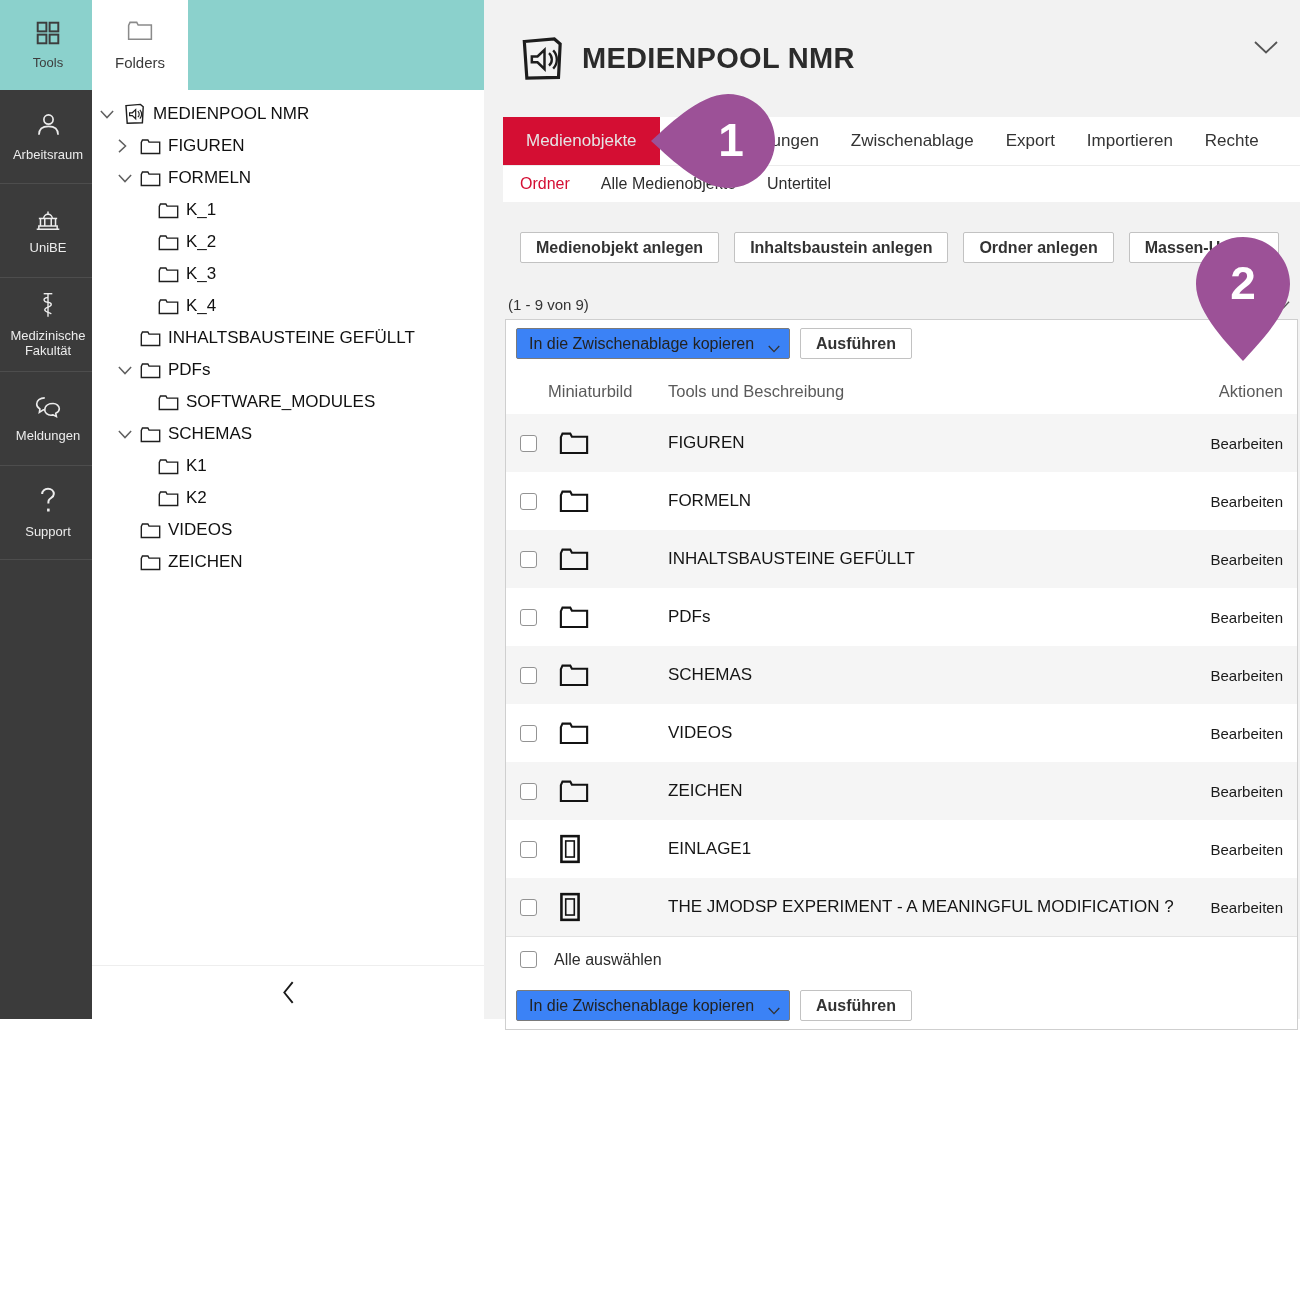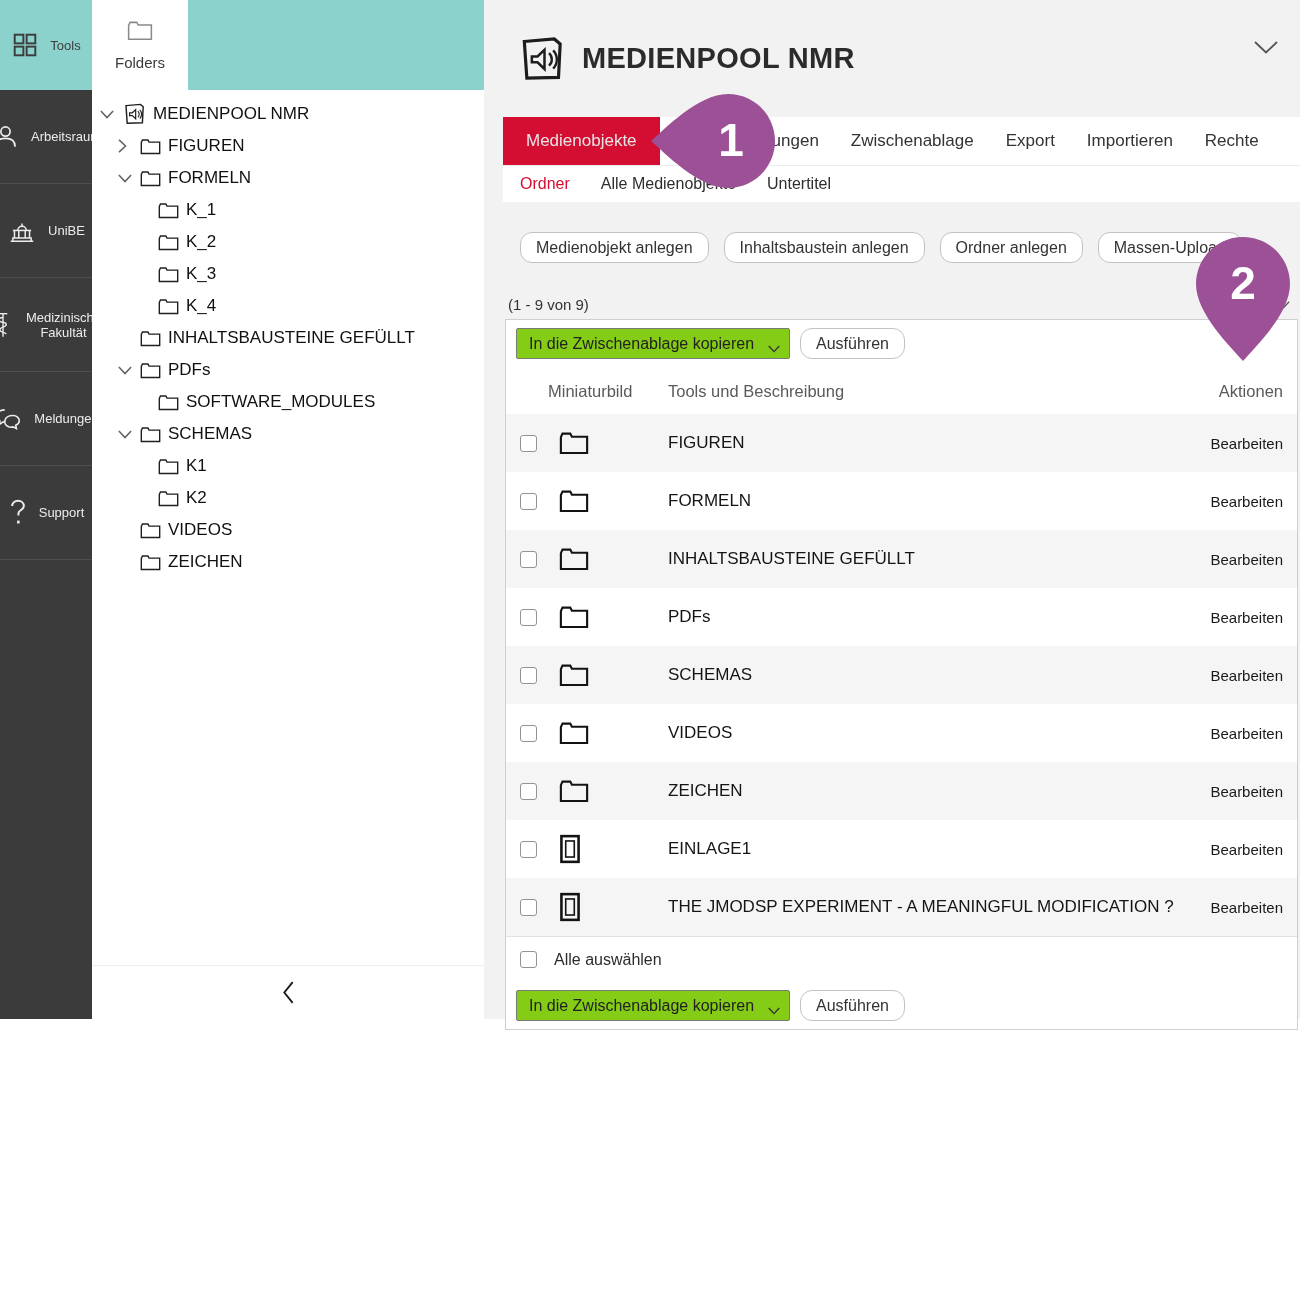--- a/index.html
+++ b/index.html
@@ -3,21 +3,21 @@
 <meta charset="utf-8">
 <style>
   * { box-sizing: border-box; margin: 0; padding: 0; }
   html,body { background:#ffffff; }
   body { font-family:"Liberation Sans", sans-serif; color:#1b1b1b; }
   .stage { position:relative; width:1300px; height:1300px; background:#fff; overflow:hidden; }
   .app { position:absolute; left:0; top:0; width:1300px; height:1019px; background:#f2f2f2; }
 
   
   .sidebar { position:absolute; left:0; top:0; width:92px; height:1019px; background:#3b3b3b; display:flex; flex-direction:column; }
-  .side-item { width:96px; height:94px; display:flex; flex-direction:row; align-items:center; justify-content:center; gap:9px;
+  .side-item { width:96px; height:94px; display:flex; flex-direction:column; align-items:center; justify-content:center; gap:9px;
                border-bottom:1px solid #4d4d4d; color:#ececec; cursor:pointer; }
   .side-item .slabel { font-size:13px; line-height:15px; text-align:center; padding:0 3px; }
   .side-item.teal { height:90px; background:#8bd1cc; color:#3d3d3d; border-bottom:none; }
   .side-item svg { display:block; }
   .side-fill { flex:1; }
 
   
   .folders { position:absolute; left:92px; top:0; width:392px; height:1019px; background:#fff; }
   .folders-head { position:relative; height:84px; border-bottom:1px solid #15803d;border-radius:23px; }
   .folders-tab { position:absolute; left:0; top:0; width:96px; height:90px; background:#fff; display:flex; flex-direction:column; align-items:center; justify-content:center; gap:9px; cursor:pointer; }
@@ -44,30 +44,30 @@
   .tabs { height:48px; background:#fff; display:flex; align-items:stretch; }
   .tab { display:flex; align-items:center; padding:0 16px; font-size:17px; color:#333; cursor:pointer; }
   .tab.active { background:#d40e33; color:#e5e5e5; padding:0 23px; }
   .tab.partial { margin-left:96px; }
 
   .subtabs { height:37px; background:#fff; border-top:1px solid #ececec; display:flex; align-items:center; padding-left:17px; gap:31px; font-size:16px; }
   .subtab { color:#2e2e2e; cursor:pointer; }
   .subtab.active { color:#d40e33; }
 
   .actionbar { padding:30px 0 0 17px; display:flex; gap:15px; }
-  .btn { background:#fff; border:1px solid #c2c2c2; border-radius:12px; height:31px; padding:0 15px; font-size:16px; color:#333;
-         font-family:"Liberation Sans", sans-serif; cursor:pointer; }
+  .btn { background:#fff; border:1px solid #c2c2c2; border-radius:2px; height:31px; padding:0 15px; font-size:16px; color:#333;
+         font-family:"Liberation Sans", sans-serif; cursor:pointer;font-weight:bold; }
 
   .pagerow { margin-top:33px; padding:0 10px 6px 5px; display:flex; align-items:center; justify-content:space-between; font-size:15px; color:#333; }
   .pagerow .pchev { color:#555; display:inline-flex; cursor:pointer; }
 
   .tablebox { margin:0 2px; background:#fff; border:1px solid #cfcfcf; }
   .bulkbar { padding:8px 10px; display:flex; align-items:center; gap:10px; }
   .selwrap { position:relative; display:inline-flex; }
-  .selwrap select { appearance:none; -webkit-appearance:none; background:#84cc16; border:1px solid #7a7a7a; border-radius:2px;
+  .selwrap select { appearance:none; -webkit-appearance:none; background:#3b82f6; border:1px solid #7a7a7a; border-radius:2px;
                     height:31px; padding:0 34px 0 12px; font-size:16px; color:#222; font-family:"Liberation Sans", sans-serif; cursor:pointer; }
   .selwrap .schev { position:absolute; right:10px; top:11px; pointer-events:none; color:#333; }
   .thead { display:flex; align-items:center; padding:15px 14px 13px 14px; font-size:16.5px; color:#5a5a5a; }
   .thead .c1 { margin-left:28px; width:120px; }
   .thead .c2 { flex:1; }
   .thead .c3 { text-align:right; }
   .rows .trow { display:flex; align-items:center; height:58px; padding:0 14px; }
   .rows .trow:nth-child(odd) { background:#f5f5f5; }
   .cbox { appearance:none; -webkit-appearance:none; width:17px; height:17px; border:1px solid #939393; border-radius:3px; background:#fff; cursor:pointer; flex:none; }
   .ricon { width:34px; margin-left:22px; display:flex; align-items:center; color:#131313; flex:none; }

